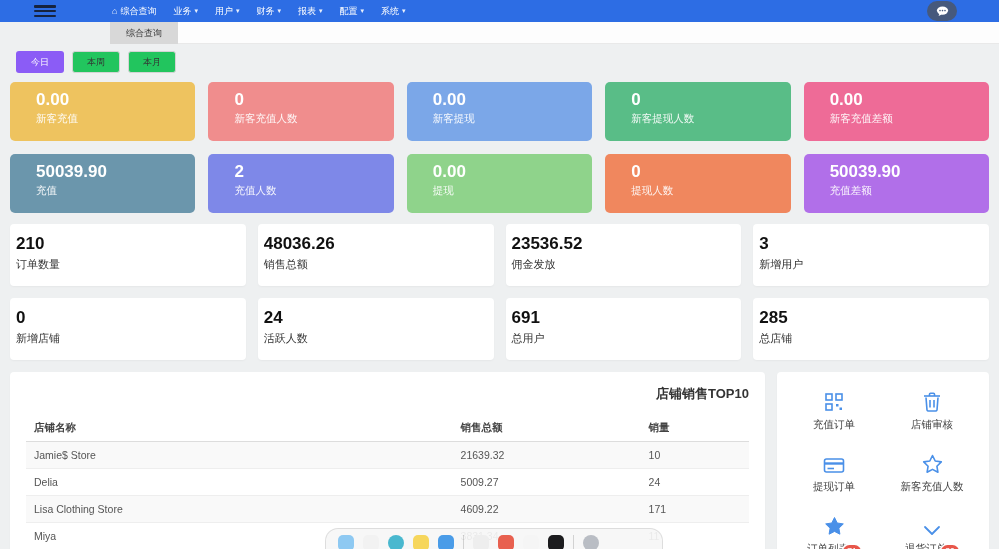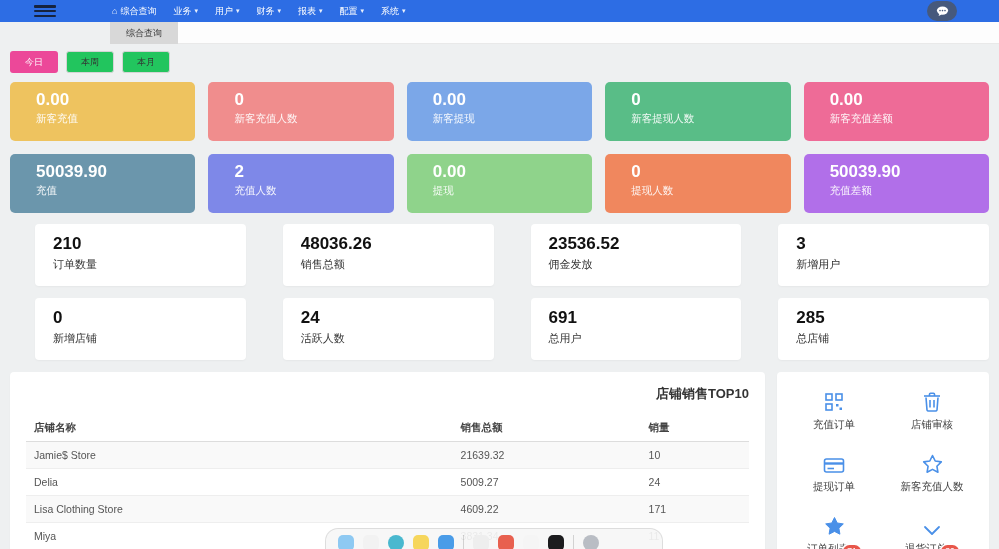--- a/index.html
+++ b/index.html
@@ -32,21 +32,21 @@
   .stat-row.first { margin-top:9px; }
   .stat-row.second { margin-top:13px; }
   .stat-card { flex:1; height:59px; border-radius:5px; padding:8px 26px; color:#fff; }
   .stat-card .val { font-size:17px; font-weight:bold; line-height:1.2; }
   .stat-card .lbl { font-size:10.5px; opacity:.92; margin-top:2px; }
 
   
   .sum-row { display:flex; gap:12px; margin:0 10px; }
   .sum-row.first { margin-top:11px; }
   .sum-row.second { margin-top:12px; }
-  .sum-card { flex:1; background:#fff; border-radius:4px; height:62px; padding:10px 18px; box-shadow:0 1px 2px rgba(0,0,0,.04);margin-left:25px; }
+  .sum-card { flex:1; background:#fff; border-radius:4px; height:62px; padding:10px 6px; box-shadow:0 1px 2px rgba(0,0,0,.04); }
   .sum-card .val { font-size:17px; font-weight:bold; color:#111; line-height:1.2; }
   .sum-card .lbl { font-size:11px; color:#333; margin-top:3px; }
 
   
   .bottom { display:flex; gap:12px; margin:12px 10px 0 10px; align-items:stretch; height:200px; }
   .panel { background:#fff; border-radius:4px; box-shadow:0 1px 2px rgba(0,0,0,.04); }
   .top10 { flex:1; padding:13px 16px; }
   .top10-title { font-size:13px; font-weight:bold; color:#333;text-align:right; }
   table { width:100%; border-collapse:collapse; margin-top:12px; }
   th { font-size:10.5px; color:#444; text-align:left; font-weight:bold; padding:6px 8px; border-bottom:1px solid #ddd; }
@@ -118,21 +118,21 @@
 
 <div class="tabbar">
   <div class="spacer-l"></div>
   <div class="tab-active">
     <span>综合查询</span>
   </div>
   <div class="rest"></div>
 </div>
 
 <div class="filters">
-  <div class="btn primary" style="background-color: #ec4899;">今日</div>
+  <div class="btn primary" style="background-color: #8b5cf6; margin-left: 6px;">今日</div>
   <div class="btn">本周</div>
   <div class="btn">本月</div>
 </div>
 
 <div class="stat-row first">
   <div class="stat-card" style="background-color: rgb(238, 195, 95);">
     <div class="val">0.00</div>
     <div class="lbl">新客充值</div>
   </div>
   <div class="stat-card" style="background-color: rgb(240, 141, 141);">

